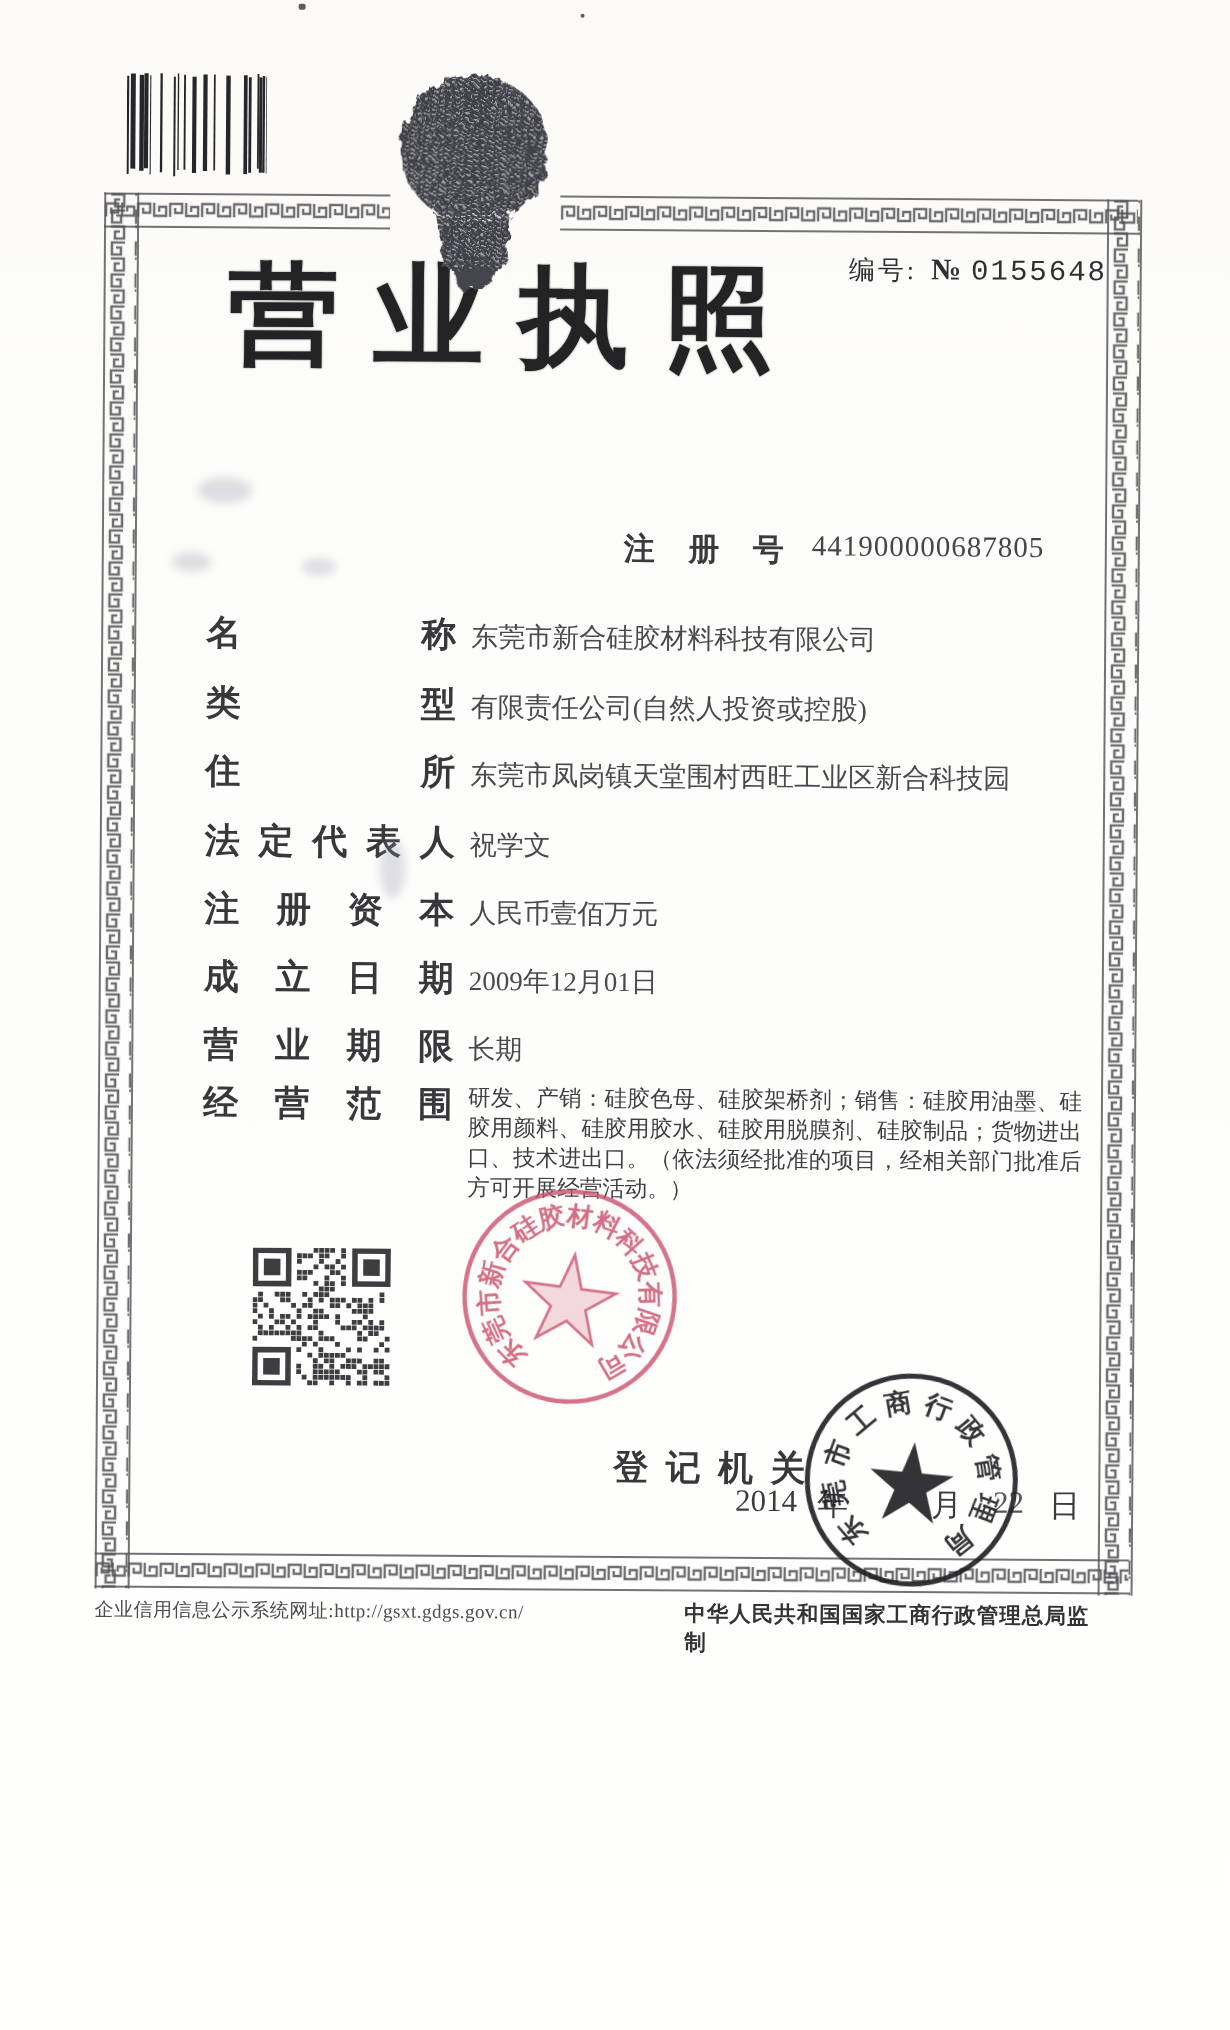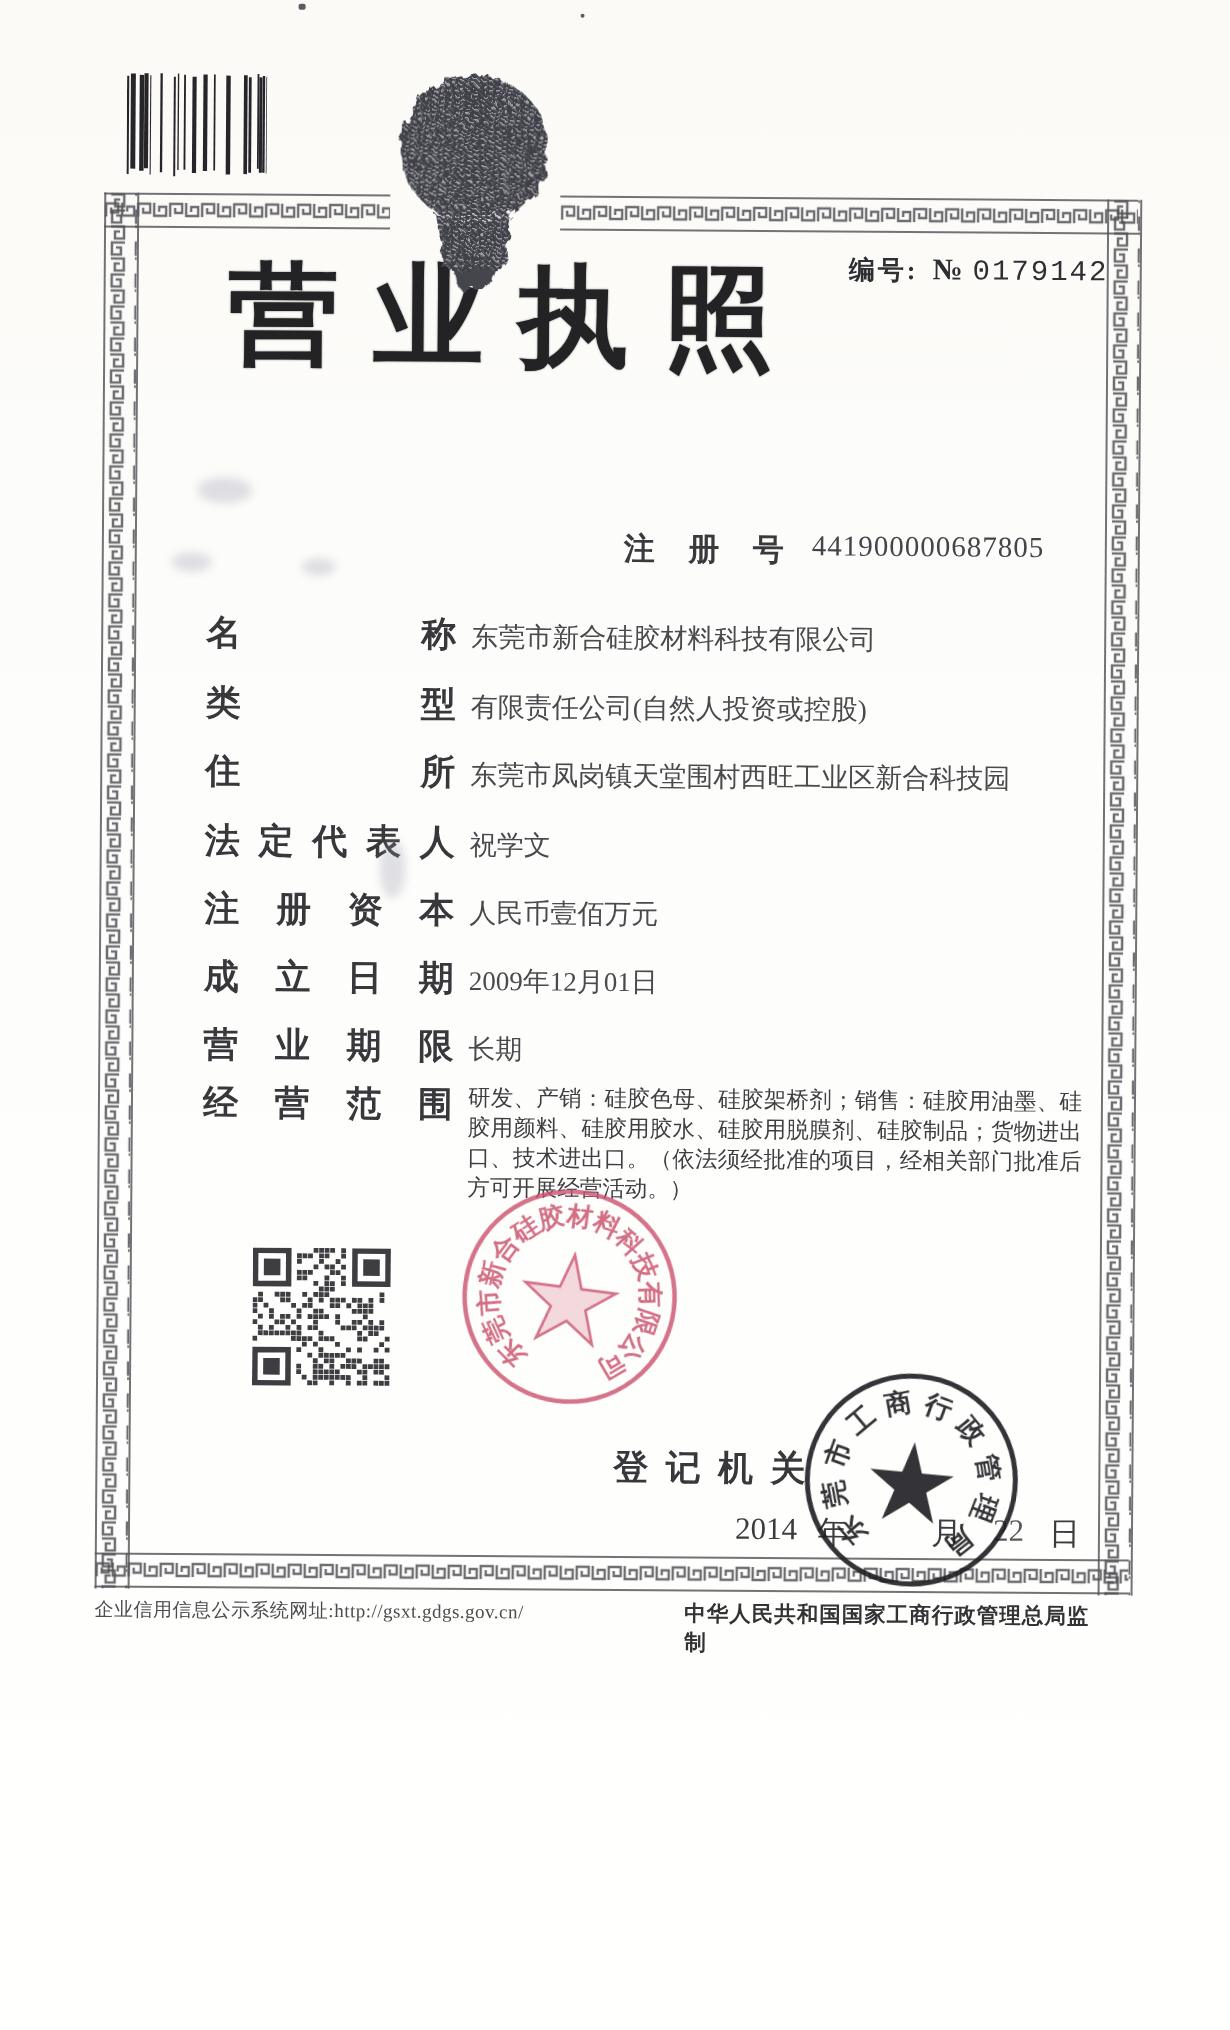--- a/index.html
+++ b/index.html
@@ -11,21 +11,21 @@
   
   .band{position:absolute;opacity:.82;}
   .band svg{display:block;width:100%;height:100%;}
   .bh{height:31px;border-top:2.4px solid #55555a;border-bottom:2.4px solid #55555a;}
   .bv{width:31px;border-left:2.4px solid #55555a;border-right:2.4px solid #55555a;}
 
   
   .barcode{position:absolute;left:122px;top:76px;width:140px;height:104px;}
   .emblem{position:absolute;left:392px;top:64px;width:156px;height:232px;z-index:3;}
   .serial{position:absolute;left:845px;top:250px;white-space:nowrap;color:#2f2f33;}
-  .serial .lab{font-size:26px;letter-spacing:3px;font-weight:bold;}
+  .serial .lab{font-size:26px;letter-spacing:3px;}
   .serial .nosign{font-size:30px;font-weight:bold;margin:0 10px 0 14px;}
   .serial .num{font-family:"Liberation Mono",monospace;font-size:29px;letter-spacing:2px;}
 
   .title{position:absolute;left:225px;top:252px;font-family:"Liberation Sans",sans-serif;
          font-weight:900;font-size:110px;letter-spacing:15px;color:#232326;line-height:1.18;
          text-shadow:0 0 2px rgba(30,30,30,.65);white-space:nowrap;}
 
   .regrow{position:absolute;left:622px;top:528px;white-space:nowrap;color:#3a3a3e;}
   .regrow .jchars{display:inline-flex;justify-content:space-between;width:160px;
                   font-size:31px;font-weight:600;vertical-align:top;}
@@ -38,21 +38,21 @@
   .frow .fvalue{position:absolute;left:265px;top:8px;font-size:27px;color:#4a4a4e;white-space:nowrap;}
   .frow .fpara{position:absolute;left:265px;top:2px;width:614px;font-size:22.5px;
                line-height:30px;color:#3e3e42;text-align:justify;white-space:normal;}
 
   
   .qr{position:absolute;left:256px;top:1250px;width:138px;height:138px;opacity:.92;}
   .red-seal{position:absolute;left:460px;top:1184px;width:226px;height:226px;
             opacity:.82;filter:blur(.35px);transform:rotate(7deg);}
   .registrar{position:absolute;left:618px;top:1444px;width:192px;display:flex;
              justify-content:space-between;font-size:35px;font-weight:600;color:#38383c;}
-  .dateline span{position:absolute;top:1482px;font-size:31px;color:#3c3c40;white-space:nowrap;margin-top:28px;}
+  .dateline span{position:absolute;top:1482px;font-size:31px;color:#3c3c40;white-space:nowrap;}
   .black-stamp{position:absolute;left:798px;top:1360px;width:236px;height:236px;
                opacity:.9;filter:blur(.3px);transform:rotate(5deg);}
 
   .footer-left{position:absolute;left:100px;top:1600px;font-size:19px;color:#4c4c50;letter-spacing:.5px;}
   .footer-right{position:absolute;left:690px;top:1598px;width:420px;font-size:21.5px;
                 font-weight:600;color:#333336;letter-spacing:1px;}
 
   
   .speck{position:absolute;background:#5c5c60;border-radius:2px;}
   .smudge{position:absolute;background:#9193a8;border-radius:50%;filter:blur(4px);opacity:.28;}
@@ -136,21 +136,21 @@
       <g filter="url(#rough)">
         <circle cx="78" cy="86" r="74" fill="#41414a"></circle>
         <path d="M40,152 L116,152 L108,207 L48,207 Z" fill="#41414a"></path>
         <path d="M57,207 h42 l-7,19 h-28 Z" fill="#45454e"></path>
         <circle cx="78" cy="86" r="74" fill="url(#spk)"></circle>
         <path d="M40,152 L116,152 L108,207 L48,207 Z" fill="url(#spk)"></path>
       </g>
     </svg>
 
     <div class="serial">
-      <span class="lab">编号:</span><span class="nosign">№</span><span class="num">0179142</span>
+      <span class="lab">编号:</span><span class="nosign">№</span><span class="num">0155648</span>
     </div>
 
     <div class="title"><span class="jchars" style="display:inline-flex;justify-content:space-between;width:560px;">
           <span>营</span>
           <span>业</span>
           <span>执</span>
           <span>照</span>
         </span></div>
 
     <div class="regrow">

